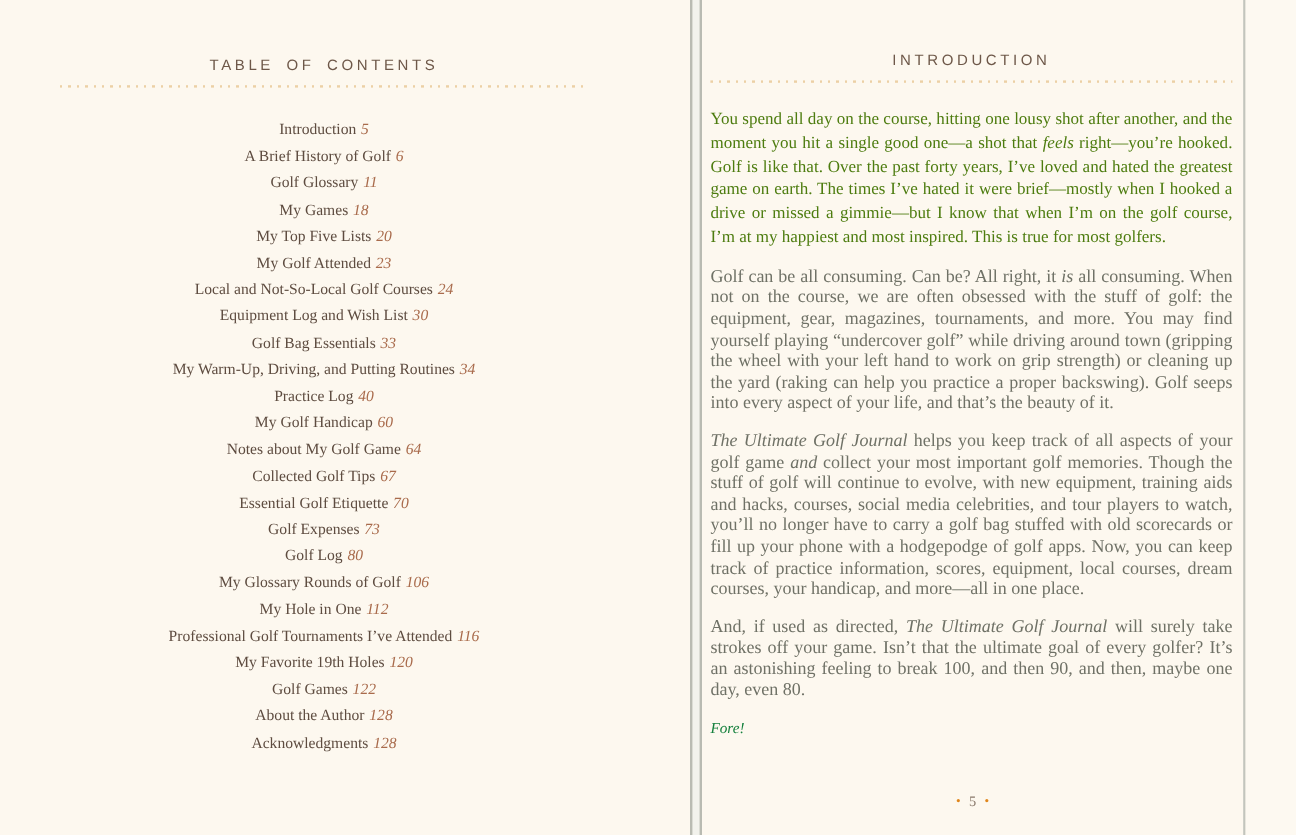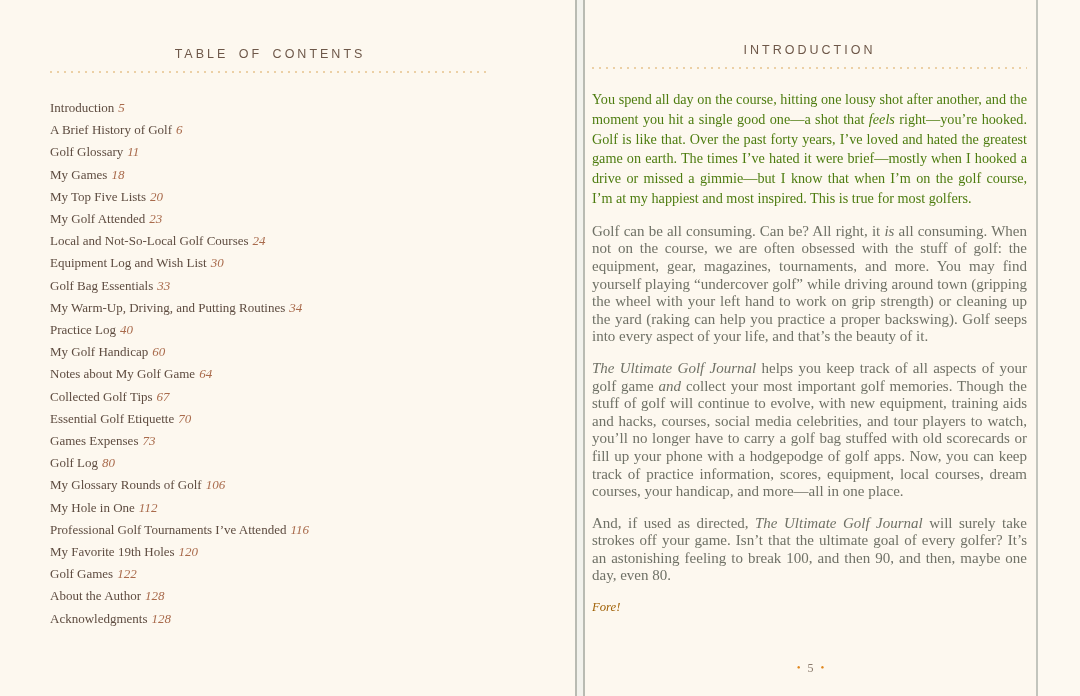--- a/index.html
+++ b/index.html
@@ -41,20 +41,21 @@
   }
   .dotted-rule {
     height: 2px;
     margin-top: 9px;
     background: repeating-linear-gradient(90deg, #ecd0a5 0 2px, rgba(0,0,0,0) 2px 7px);
   }
   .toc-list {
     list-style: none;
     margin: 24px 0 0 0;
     padding: 0;
+    text-align: center;
   }
   .toc-entry {
     font-size: 13px;
     line-height: 22.2px;
     color: #5e4c40;
     white-space: nowrap;
   }
   .toc-num {
     font-style: italic;
     color: #a96b4c;
@@ -91,21 +92,21 @@
   }
   p.bodyp {
     font-size: 15px;
     line-height: 17.6px;
     color: #6f7166;
     text-align: justify;
   }
   p.signoff {
     font-size: 12.7px;
     line-height: 17.6px;
-    color: #a16207;
+    color: #15803d;
   }
   .intro-paragraphs em { font-style: italic; }
   .folio {
     position: absolute;
     left: 0; right: 0;
     bottom: 20px;
     text-align: center;
     font-size: 12px;
     color: #8a7a6c;
   }
@@ -148,21 +149,21 @@
           <li class="toc-entry"><span class="toc-label">My Golf Attended</span><span class="toc-num">23</span></li>
           <li class="toc-entry"><span class="toc-label">Local and Not-So-Local Golf Courses</span><span class="toc-num">24</span></li>
           <li class="toc-entry"><span class="toc-label">Equipment Log and Wish List</span><span class="toc-num">30</span></li>
           <li class="toc-entry"><span class="toc-label">Golf Bag Essentials</span><span class="toc-num">33</span></li>
           <li class="toc-entry"><span class="toc-label">My Warm-Up, Driving, and Putting Routines</span><span class="toc-num">34</span></li>
           <li class="toc-entry"><span class="toc-label">Practice Log</span><span class="toc-num">40</span></li>
           <li class="toc-entry"><span class="toc-label">My Golf Handicap</span><span class="toc-num">60</span></li>
           <li class="toc-entry"><span class="toc-label">Notes about My Golf Game</span><span class="toc-num">64</span></li>
           <li class="toc-entry"><span class="toc-label">Collected Golf Tips</span><span class="toc-num">67</span></li>
           <li class="toc-entry"><span class="toc-label">Essential Golf Etiquette</span><span class="toc-num">70</span></li>
-          <li class="toc-entry"><span class="toc-label">Games Expenses</span><span class="toc-num">73</span></li>
+          <li class="toc-entry"><span class="toc-label">Golf Expenses</span><span class="toc-num">73</span></li>
           <li class="toc-entry"><span class="toc-label">Golf Log</span><span class="toc-num">80</span></li>
           <li class="toc-entry"><span class="toc-label">My Glossary Rounds of Golf</span><span class="toc-num">106</span></li>
           <li class="toc-entry"><span class="toc-label">My Hole in One</span><span class="toc-num">112</span></li>
           <li class="toc-entry"><span class="toc-label">Professional Golf Tournaments I’ve Attended</span><span class="toc-num">116</span></li>
           <li class="toc-entry"><span class="toc-label">My Favorite 19th Holes</span><span class="toc-num">120</span></li>
           <li class="toc-entry"><span class="toc-label">Golf Games</span><span class="toc-num">122</span></li>
           <li class="toc-entry"><span class="toc-label">About the Author</span><span class="toc-num">128</span></li>
           <li class="toc-entry"><span class="toc-label">Acknowledgments</span><span class="toc-num">128</span></li>
         </ul>
     </div>

